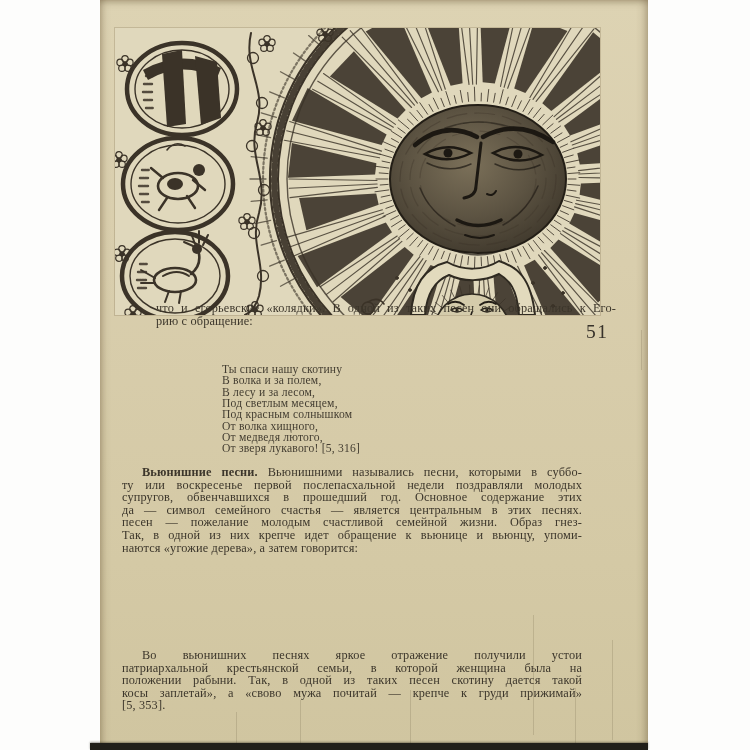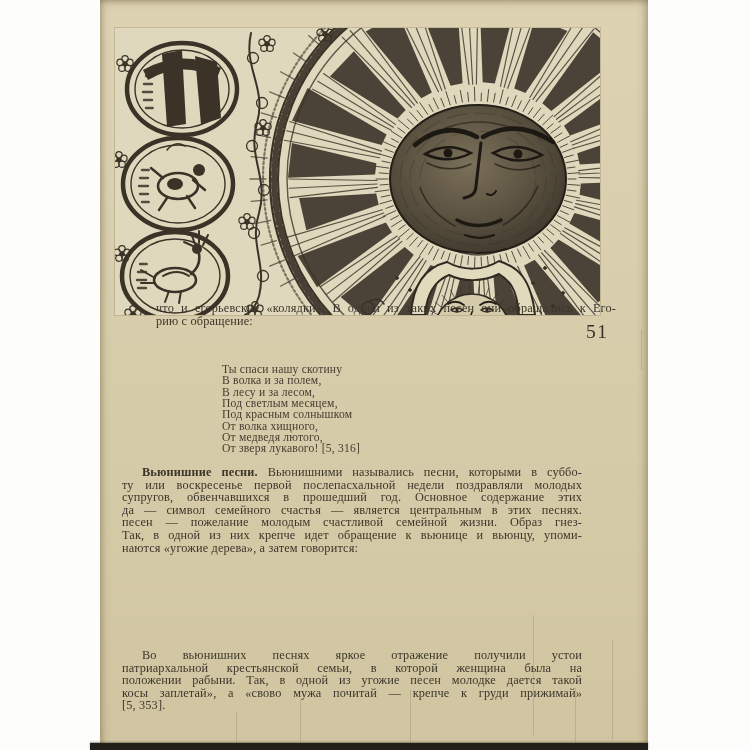--- a/index.html
+++ b/index.html
@@ -440,21 +440,21 @@
       <div class="jl">да — символ семейного счастья — является центральным в этих песнях.</div>
       <div class="jl">песен — пожелание молодым счастливой семейной жизни. Образ гнез-</div>
       <div class="jl">Так, в одной из них крепче идет обращение к вьюнице и вьюнцу, упоми-</div>
       <div class="jlast">наются «угожие дерева», а затем говорится:</div>
     </div>
 
 
     <div class="txt" style="left:22px;top:612px;width:460px;margin-top:37px;">
       <div class="jl ind">Во вьюнишних песнях яркое отражение получили устои</div>
       <div class="jl">патриархальной крестьянской семьи, в которой женщина была на</div>
-      <div class="jl">положении рабыни. Так, в одной из угожие песен молодке дается такой</div>
+      <div class="jl">положении рабыни. Так, в одной из таких песен скотину дается такой</div>
       <div class="jl">косы заплетай», а «свово мужа почитай — крепче к груди прижимай»</div>
       <div class="jlast">[5, 353].</div>
     </div>
   </div>
 
   <div class="streak" style="left:533px;top:615px;height:120px;"></div>
   <div class="streak" style="left:612px;top:640px;height:100px;"></div>
   <div class="streak" style="left:410px;top:690px;height:55px;"></div>
   <div class="streak" style="left:300px;top:700px;height:45px;"></div>
   <div class="streak" style="left:236px;top:712px;height:33px;"></div>

